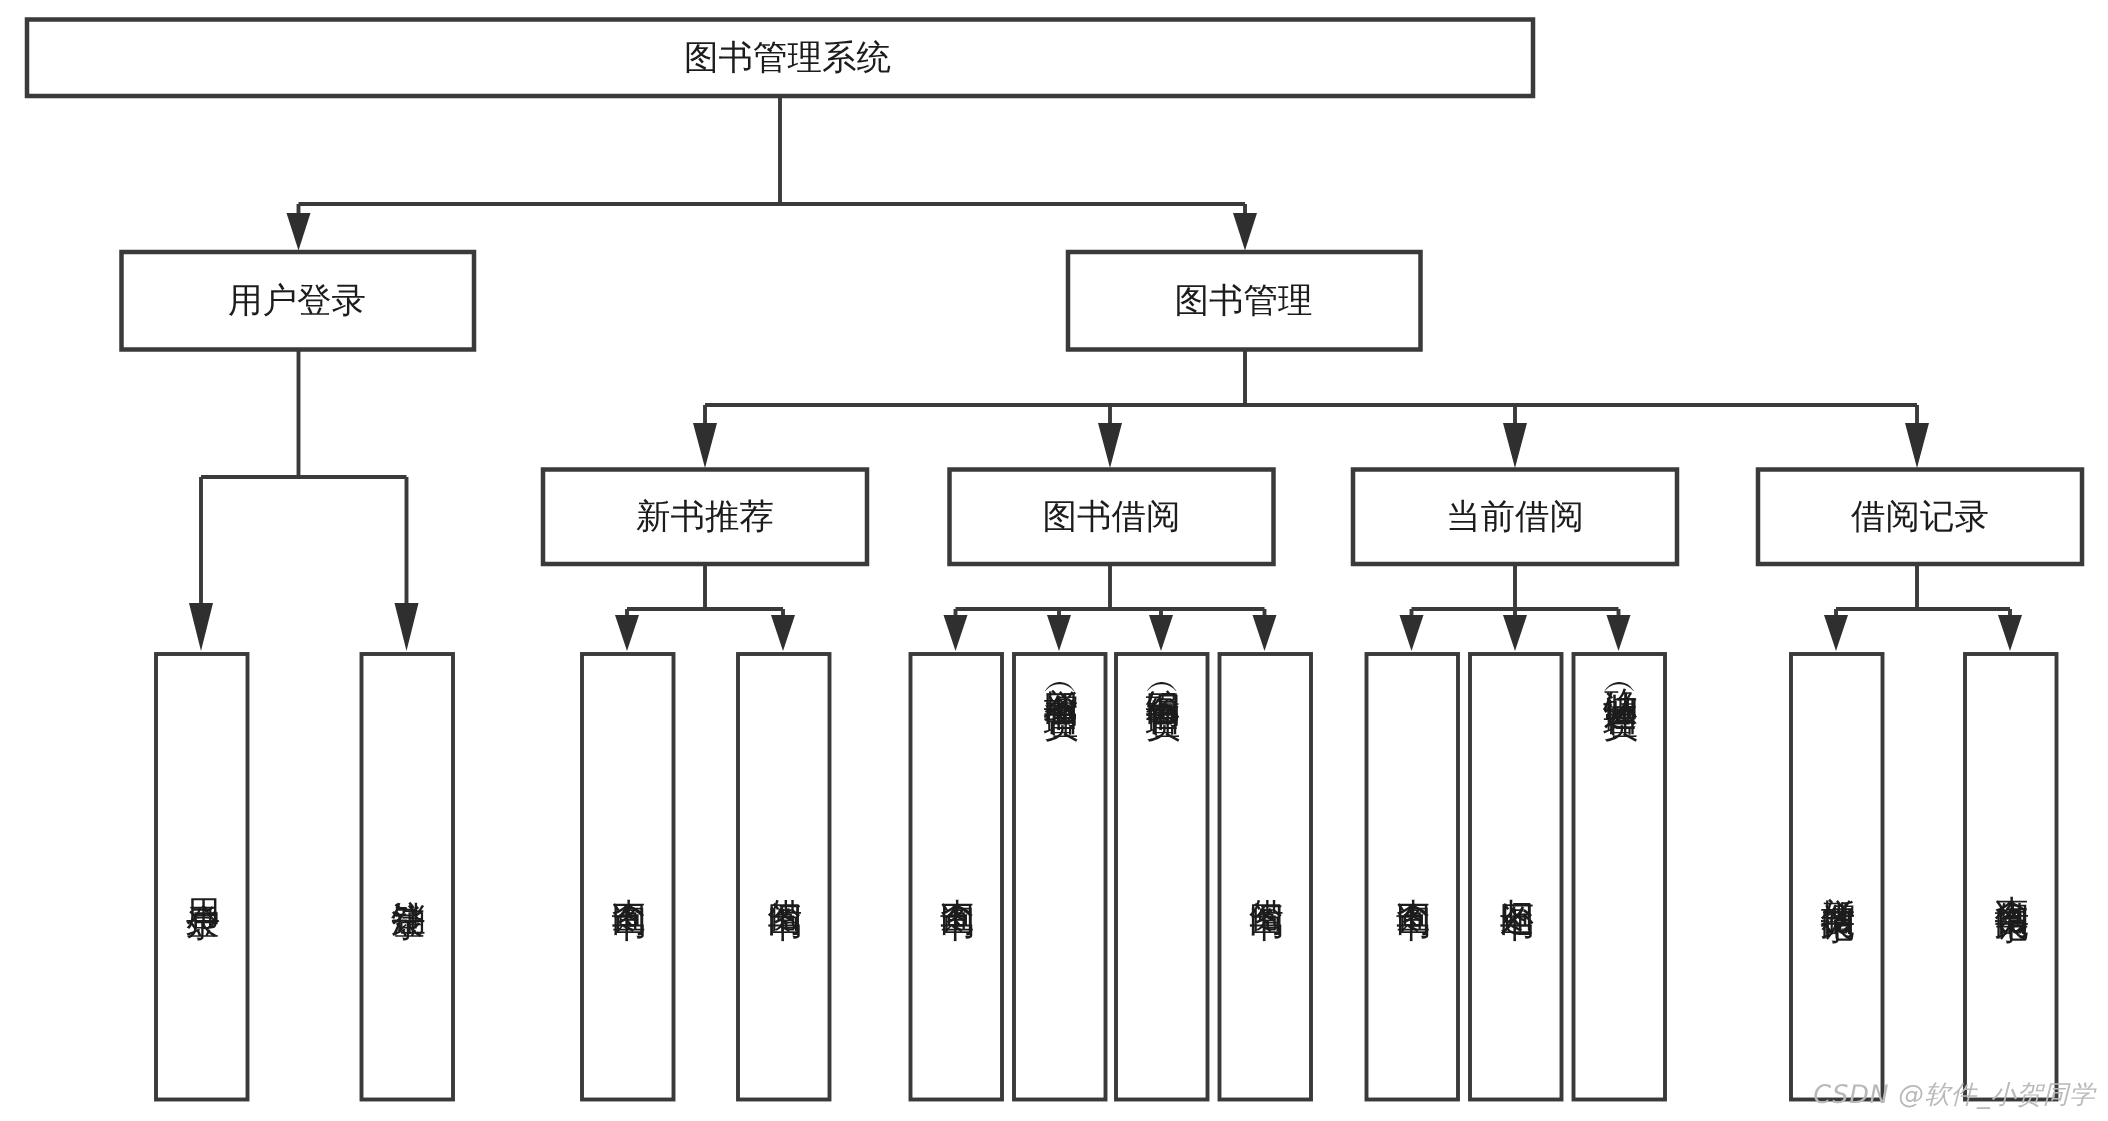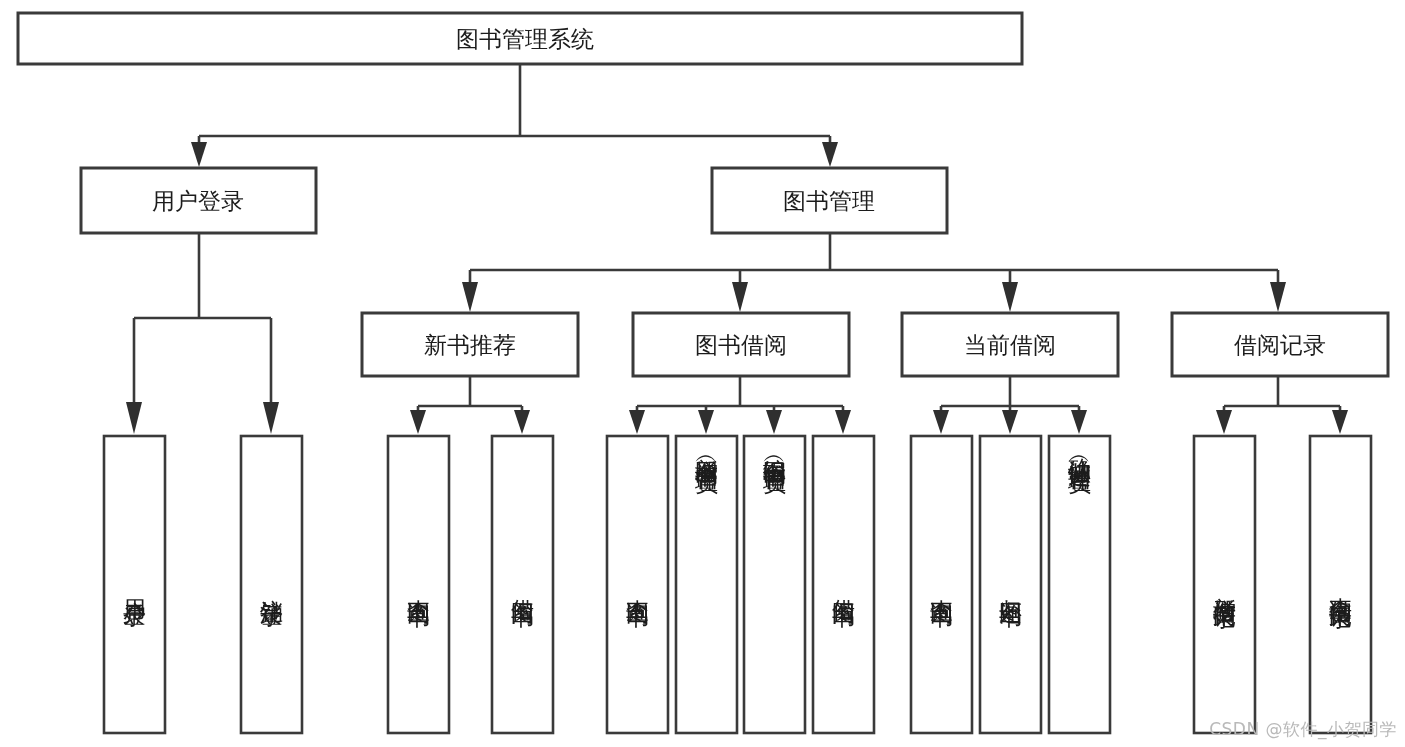--- a/index.html
+++ b/index.html
@@ -70,20 +70,21 @@
   }
   .watermark {
     position: absolute;
     right: 8px;
     bottom: 6px;
     font-family: "DejaVu Sans", "Liberation Sans", sans-serif;
     font-size: 17px;
     color: #b9b9b9;
     letter-spacing: 0.5px;
     white-space: nowrap;
+    font-style: italic;
   }
 </style>
 </head>
 <body>
 
 <div id="diagram-root">
 
   <svg class="flow" viewBox="0 0 1405 747" xmlns="http://www.w3.org/2000/svg">
 
     <g>

